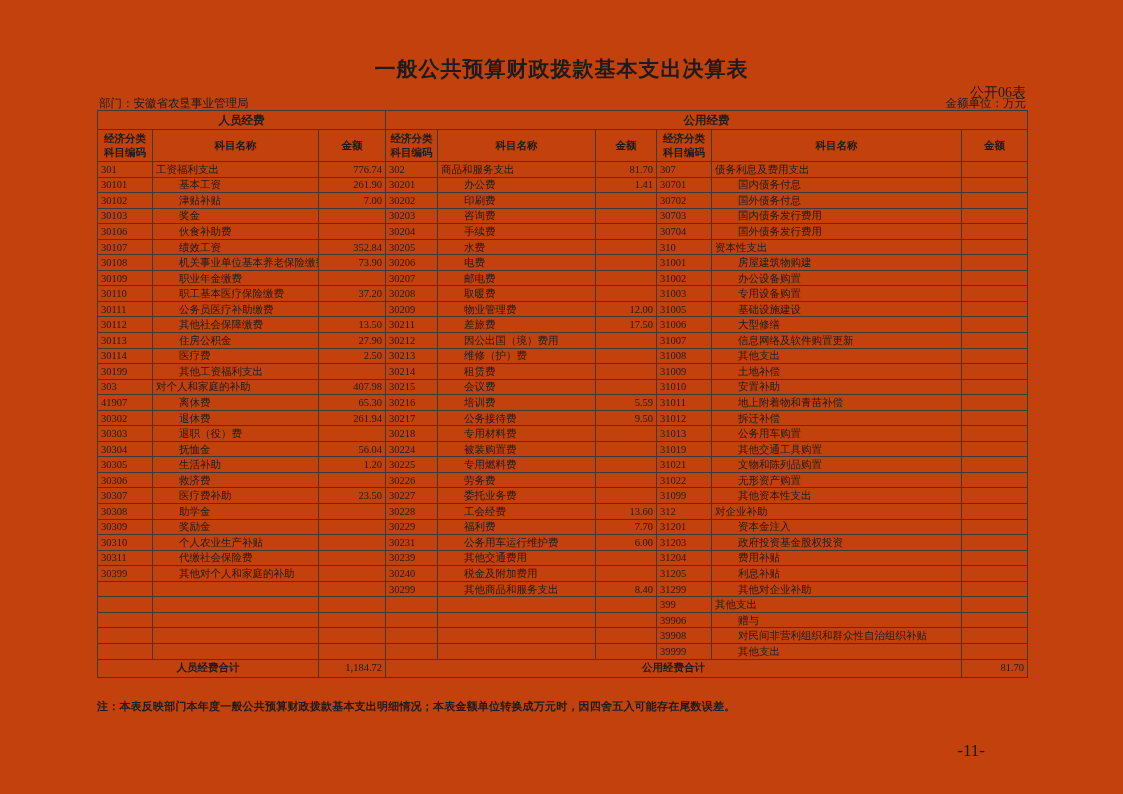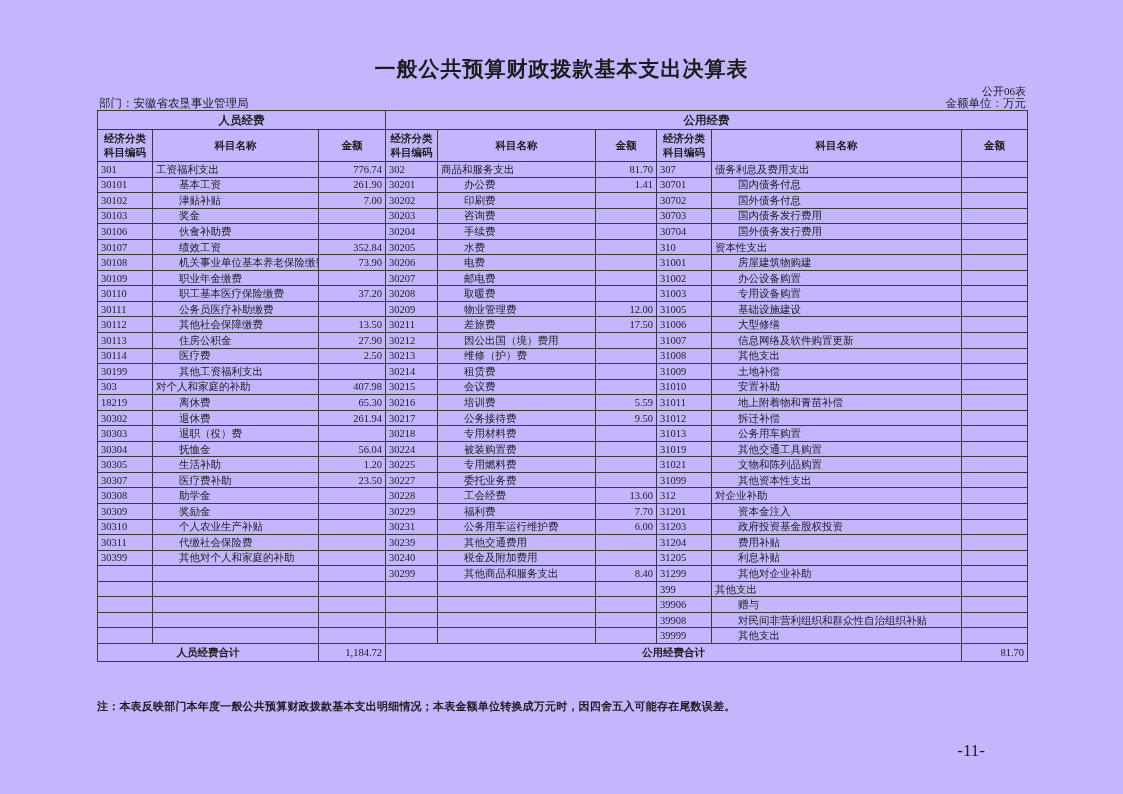--- a/index.html
+++ b/index.html
@@ -1,28 +1,28 @@
 <!DOCTYPE html>
 <html><head>
 <meta charset="utf-8">
 <style>
   html,body{margin:0;padding:0;}
   body{
     width:1123px;height:794px;background:#ffffff;
     font-family:"Liberation Serif","DejaVu Serif",serif;
     color:#1c1c1c;
   }
-  .sheet{position:relative;width:1123px;height:794px;background:#c4b5fd;overflow:hidden;}
+  .sheet{position:relative;width:1123px;height:794px;background:#c2410c;overflow:hidden;}
 
   .doc-title{
     position:absolute;top:55px;left:0;width:100%;text-align:center;
     font-family:"DejaVu Sans","Liberation Sans",sans-serif;
     font-size:21px;font-weight:bold;letter-spacing:1px;
   }
-  .form-label{position:absolute;top:84px;right:97px;font-size:11px;}
+  .form-label{position:absolute;top:84px;right:97px;font-size:14px;}
   .dept-label{position:absolute;top:96px;left:99px;font-size:11.5px;}
   .unit-label{position:absolute;top:96px;right:97px;font-size:11.5px;}
 
   table.fin{
     position:absolute;left:97px;top:110px;width:930px;
     border-collapse:collapse;table-layout:fixed;
     font-size:10.5px;line-height:1.05;
   }
   table.fin th, table.fin td{
     border:1px solid #3a3a3a;padding:0 3px;overflow:hidden;white-space:nowrap;
@@ -256,21 +256,21 @@
           <td class="name">对个人和家庭的补助</td>
           <td class="amount">407.98</td>
           <td class="code">30215</td>
           <td class="name sub">会议费</td>
           <td class="amount"></td>
           <td class="code">31010</td>
           <td class="name sub">安置补助</td>
           <td class="amount"></td>
         </tr>
         <tr>
-          <td class="code">18219</td>
+          <td class="code">41907</td>
           <td class="name sub">离休费</td>
           <td class="amount">65.30</td>
           <td class="code">30216</td>
           <td class="name sub">培训费</td>
           <td class="amount">5.59</td>
           <td class="code">31011</td>
           <td class="name sub">地上附着物和青苗补偿</td>
           <td class="amount"></td>
         </tr>
         <tr>
@@ -308,20 +308,31 @@
         </tr>
         <tr>
           <td class="code">30305</td>
           <td class="name sub">生活补助</td>
           <td class="amount">1.20</td>
           <td class="code">30225</td>
           <td class="name sub">专用燃料费</td>
           <td class="amount"></td>
           <td class="code">31021</td>
           <td class="name sub">文物和陈列品购置</td>
+          <td class="amount"></td>
+        </tr>
+        <tr>
+          <td class="code">30306</td>
+          <td class="name sub">救济费</td>
+          <td class="amount"></td>
+          <td class="code">30226</td>
+          <td class="name sub">劳务费</td>
+          <td class="amount"></td>
+          <td class="code">31022</td>
+          <td class="name sub">无形资产购置</td>
           <td class="amount"></td>
         </tr>
         <tr>
           <td class="code">30307</td>
           <td class="name sub">医疗费补助</td>
           <td class="amount">23.50</td>
           <td class="code">30227</td>
           <td class="name sub">委托业务费</td>
           <td class="amount"></td>
           <td class="code">31099</td>

